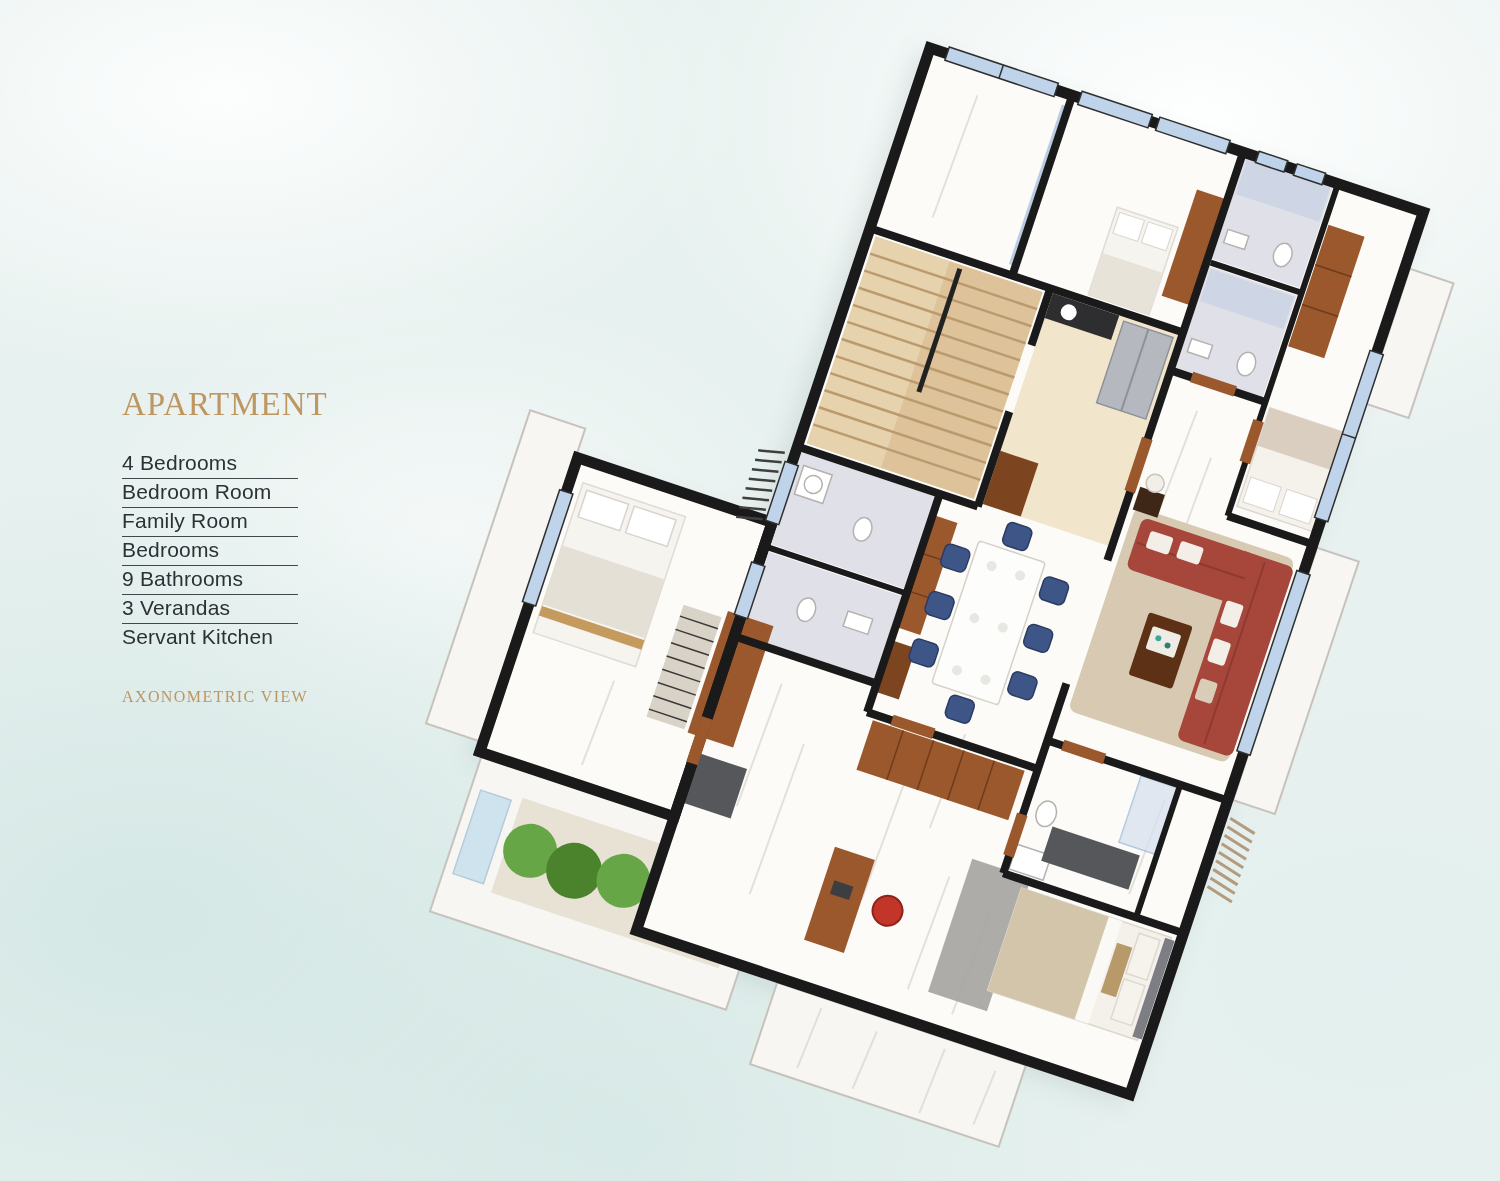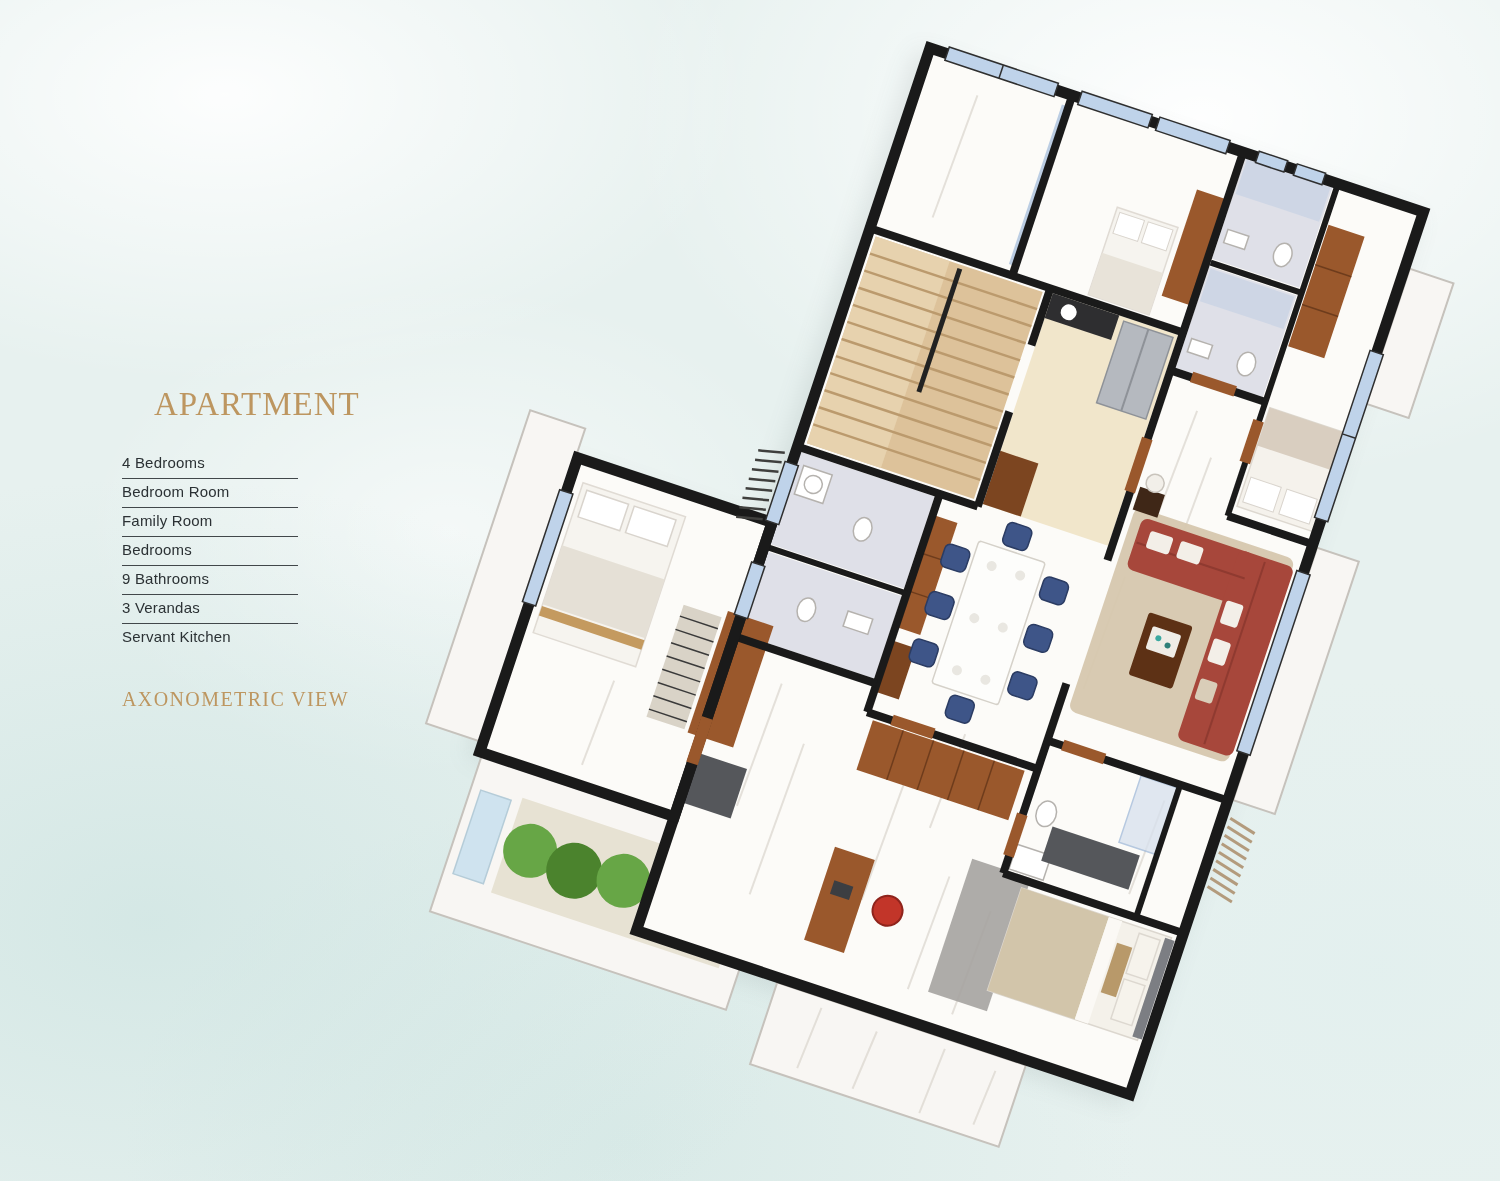--- a/index.html
+++ b/index.html
@@ -17,37 +17,36 @@
       radial-gradient(40% 35% at 92% 82%, rgba(224,239,238,0.60), rgba(224,239,238,0) 70%),
       radial-gradient(35% 30% at 30% 45%, rgba(255,255,255,0.55), rgba(255,255,255,0) 70%),
       #e7f1ef;
   }
   .spec-panel{position:absolute;left:122px;top:386px;width:280px;}
   .spec-title{
     font-family:"Liberation Serif",serif;
     color:var(--accent-gold,#bd9660);
     font-size:33px;line-height:37px;letter-spacing:1px;
     font-weight:400;
-    margin-left:32px;
   }
   .spec-list{list-style:none;margin:27px 0 0 0;padding:0;}
   .spec-list li{
     width:176px;
-    font-size:15px;line-height:22px;
+    font-size:21px;line-height:22px;
     color:var(--ink,#2b3134);
     letter-spacing:0.2px;
     padding:2px 0 4px 0;
     border-bottom:1.5px solid #41474a;
   }
   .spec-list li:last-child{border-bottom:none;}
   .view-label{
     margin-top:36px;
     font-family:"Liberation Serif",serif;
     color:var(--accent-gold,#bd9660);
-    font-size:20px;letter-spacing:1.4px;
+    font-size:16px;letter-spacing:1.4px;
   }
   .plan-wrap{position:absolute;left:0;top:0;width:1500px;height:1181px;}
   svg{display:block;}
   
   .wall{stroke:var(--wall,#1a1a1a);fill:none;}
   .floor{fill:var(--floor,#fcfbf8);}
   .slab{fill:var(--slab,#f8f6f3);stroke:#c6c2bc;stroke-width:2;}
   .wood{fill:var(--wood,#9a582c);}
   .wood-d{fill:var(--wood-dark,#7c4520);}
   .glass{fill:var(--glass,#bfd3ea);stroke:#2f2f2f;stroke-width:1.5;}

